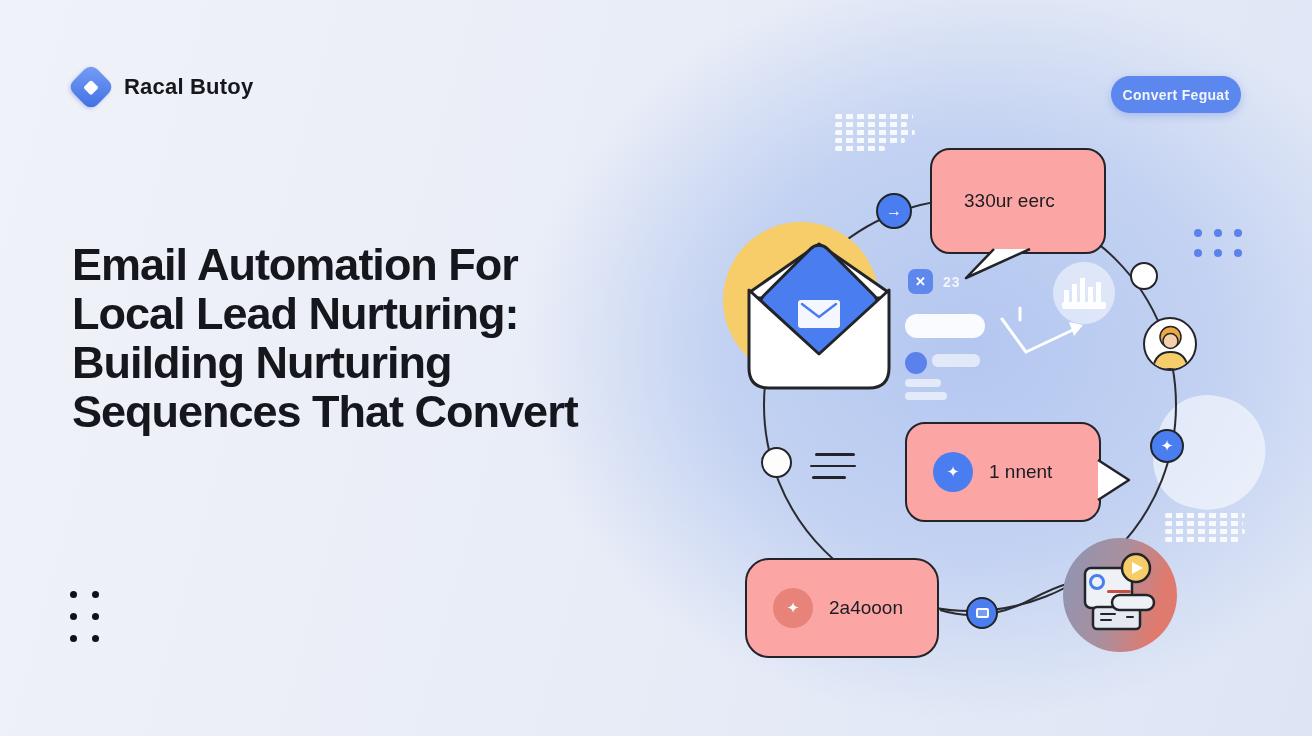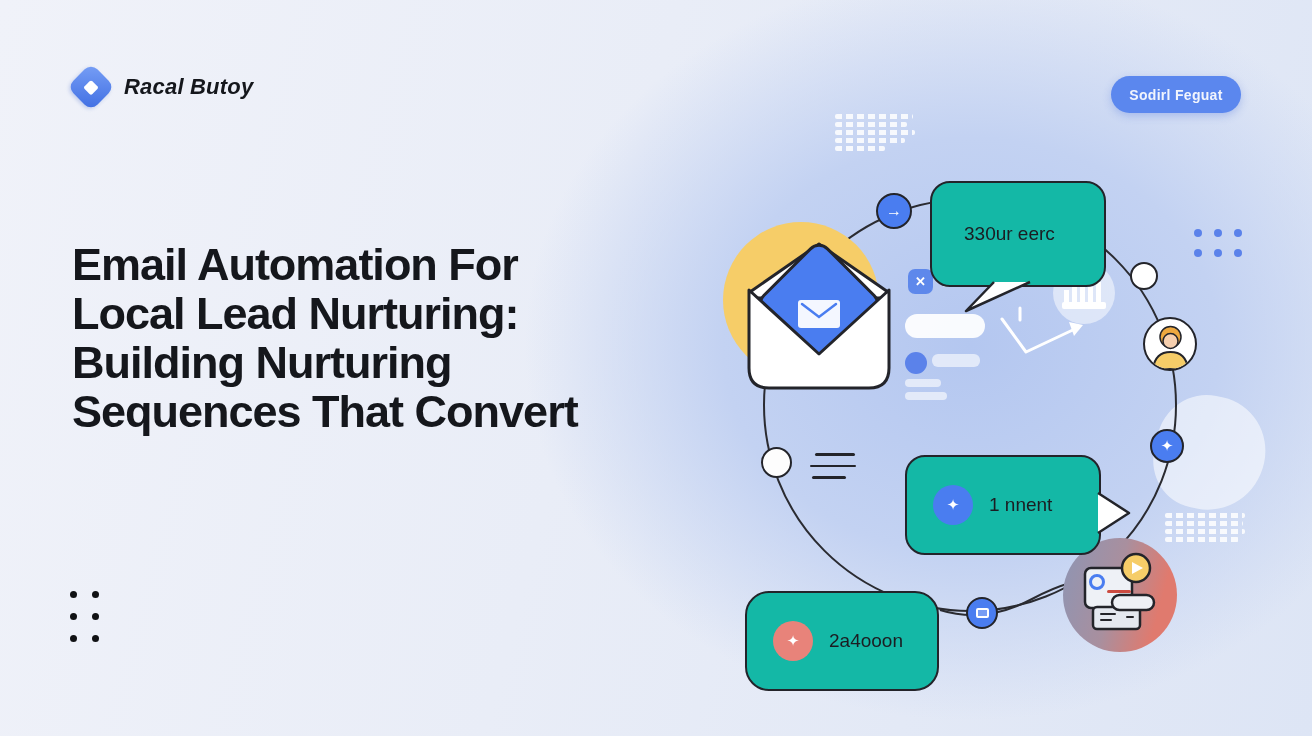--- a/index.html
+++ b/index.html
@@ -7,21 +7,21 @@
   body{
     font-family:"Liberation Sans", sans-serif;
     background:
       radial-gradient(620px 520px at 74% 47%, #b4c7f0 0%, #c3d2f2 40%, rgba(228,234,247,0) 72%),
       linear-gradient(105deg, #f0f2f9 0%, #e9edf7 45%, #dde5f5 100%);
     position:relative; color:#1b1d22;
   }
   .abs{ position:absolute; }
 
   
-  .logo{ left:74px; top:70px; display:flex; align-items:center; gap:16px; z-index:6;font-style:italic; }
+  .logo{ left:74px; top:70px; display:flex; align-items:center; gap:16px; z-index:6; }
   .logo-mark{ width:34px; height:34px; border-radius:9px; transform:rotate(45deg);
     background:linear-gradient(135deg,#79a0f6,#3e6de2); display:flex; align-items:center; justify-content:center;
     box-shadow:0 2px 4px rgba(50,90,200,.25); }
   .logo-mark .inner{ width:11px; height:11px; background:#fff; border-radius:2px; }
   .logo-text{ font-size:22px; font-weight:700; letter-spacing:.2px; color:#15171c; }
   .cta{ left:1111px; top:76px; width:130px; height:37px; border:none; border-radius:19px;
     background:#5b87ee; color:#f2f5fd; font-family:"Liberation Sans",sans-serif;
     font-size:14px; font-weight:700; letter-spacing:.3px; cursor:pointer; z-index:6;
     box-shadow:0 3px 8px rgba(70,110,220,.3); }
 
@@ -60,22 +60,22 @@
     color:#fff; font-size:16px; font-weight:700; }
   .node-white-tr{ left:1130px; top:262px; width:28px; height:28px; background:#fff; }
   .node-avatar{ left:1143px; top:317px; width:54px; height:54px; background:#fff; overflow:hidden; }
   .node-plus{ left:1150px; top:429px; width:34px; height:34px; background:#4a7df0;
     color:#fff; font-size:15px; }
   .node-white-bl{ left:761px; top:447px; width:31px; height:31px; background:#fdfdfd; }
   .node-image{ left:966px; top:597px; width:32px; height:32px; background:#4a7df0; }
   .node-image .img-glyph{ width:13px; height:10px; border:2px solid #fff; border-radius:2px; background:rgba(255,255,255,.25); }
 
   
-  .bubble{ background:#14b8a6; border:2.5px solid #23242a; border-radius:20px; z-index:4;
-    display:flex; align-items:center;margin-top:33px; }
+  .bubble{ background:#fca5a5; border:2.5px solid #23242a; border-radius:20px; z-index:4;
+    display:flex; align-items:center; }
   .bubble-top{ left:930px; top:148px; width:176px; height:106px; padding-left:32px;
     font-size:19px; color:#1b1d22; }
   .bubble-mid{ left:905px; top:422px; width:196px; height:100px; padding-left:26px; gap:16px;
     font-size:19px; }
   .card-bottom{ left:745px; top:558px; width:194px; height:100px; border-radius:24px;
     padding-left:26px; gap:16px; font-size:19px; }
   .badge-circle{ width:40px; height:40px; border-radius:50%; display:flex; align-items:center;
     justify-content:center; color:#fff; font-size:15px; flex:0 0 auto; }
   .tail{ position:absolute; overflow:visible; }
 
@@ -109,21 +109,21 @@
   <path d="M 940 610 C 972 620 1002 615 1032 599 C 1047 591 1056 587 1070 583" fill="none" stroke="#2a2b31" stroke-width="2"></path>
 </svg>
 
 <header>
   <div class="abs logo">
     <span class="logo-mark">
         <span class="inner"></span>
       </span>
     <span class="logo-text">Racal Butoy</span>
   </div>
-  <button class="abs cta">Sodirl Feguat</button>
+  <button class="abs cta">Convert Feguat</button>
 </header>
 
 <h1 class="abs hero-title">Email Automation For Local Lead Nurturing: Building Nurturing Sequences That Convert</h1>
 
 <div class="abs dots dots-bl">
   <span class="dot"></span>
     <span class="dot"></span>
   <span class="dot"></span>
     <span class="dot"></span>
   <span class="dot"></span>

